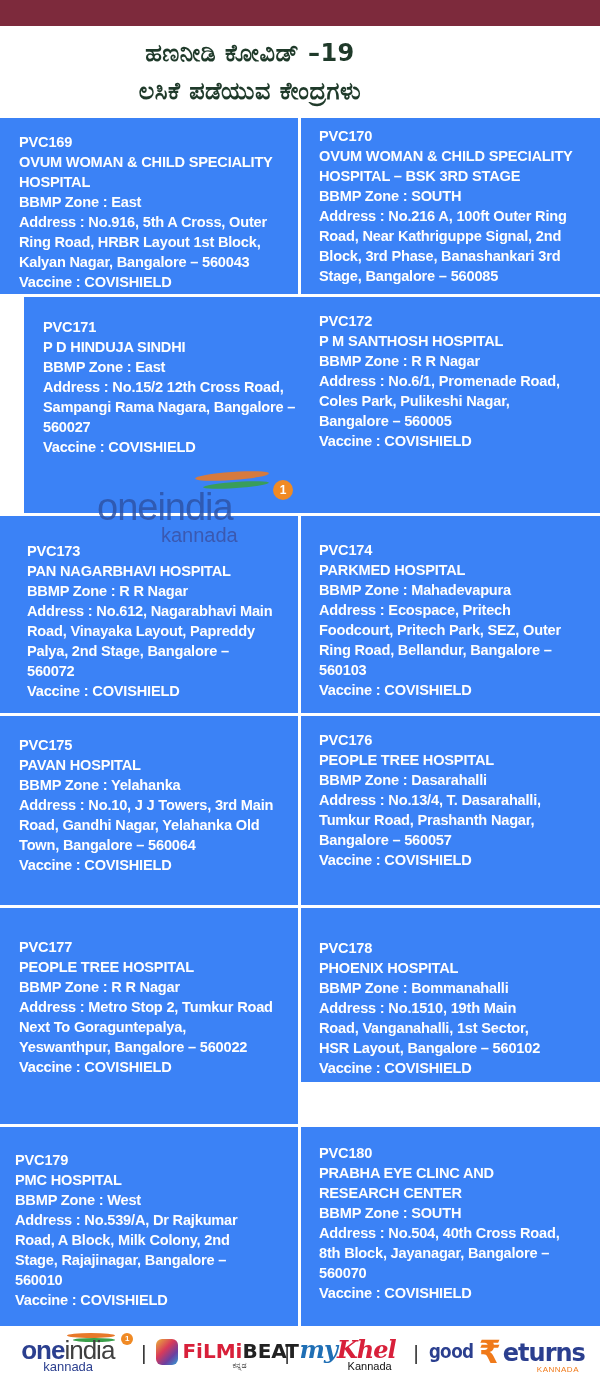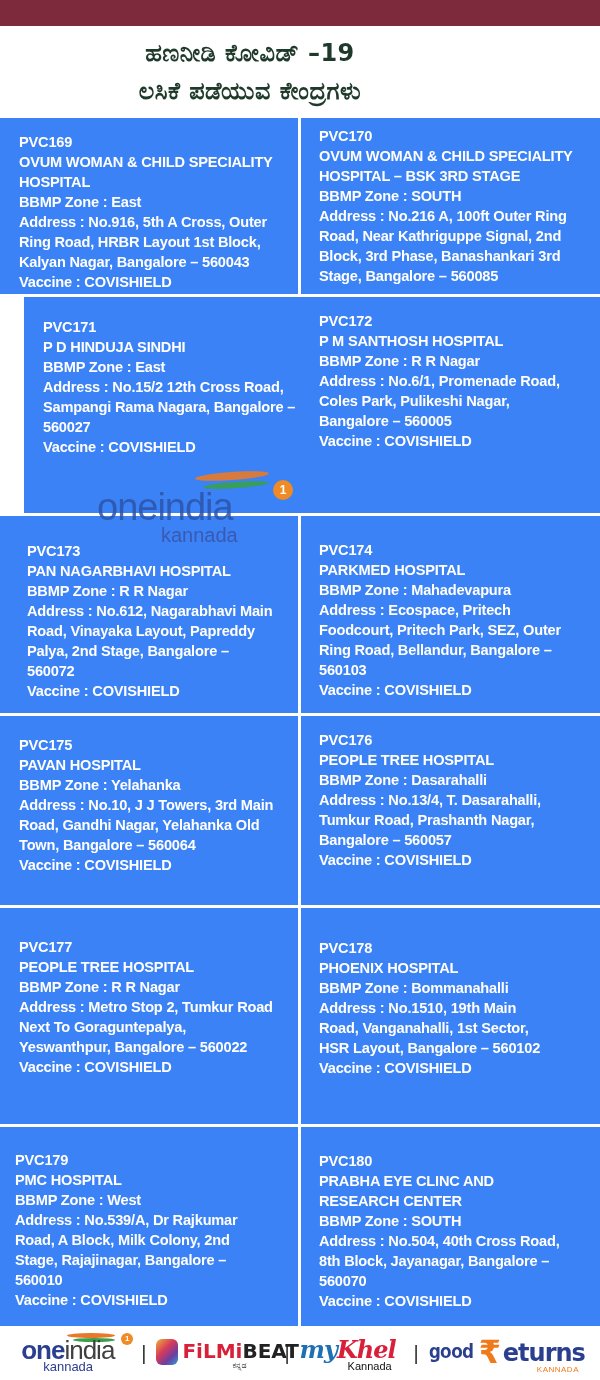--- a/index.html
+++ b/index.html
@@ -167,21 +167,21 @@
       <div class="inner" style="left: 19px; top: 29px;">
         <span class="line">PVC177</span>
         <span class="line">PEOPLE TREE HOSPITAL</span>
         <span class="line">BBMP Zone : R R Nagar</span>
         <span class="line">Address : Metro Stop 2, Tumkur Road</span>
         <span class="line">Next To Goraguntepalya,</span>
         <span class="line">Yeswanthpur, Bangalore – 560022</span>
         <span class="line">Vaccine : COVISHIELD</span>
       </div>
     </div>
-    <div class="card" style="left: 301px; top: 908px; width: 299px; height: 216px;">
+    <div class="card" style="left: 301px; top: 908px; width: 299px; height: 174px;">
       <div class="inner" style="left: 18px; top: 30px;">
         <span class="line">PVC178</span>
         <span class="line">PHOENIX HOSPITAL</span>
         <span class="line">BBMP Zone : Bommanahalli</span>
         <span class="line">Address : No.1510, 19th Main</span>
         <span class="line">Road, Vanganahalli, 1st Sector,</span>
         <span class="line">HSR Layout, Bangalore – 560102</span>
         <span class="line">Vaccine : COVISHIELD</span>
       </div>
     </div>
@@ -191,21 +191,21 @@
         <span class="line">PMC HOSPITAL</span>
         <span class="line">BBMP Zone : West</span>
         <span class="line">Address : No.539/A, Dr Rajkumar</span>
         <span class="line">Road, A Block, Milk Colony, 2nd</span>
         <span class="line">Stage, Rajajinagar, Bangalore –</span>
         <span class="line">560010</span>
         <span class="line">Vaccine : COVISHIELD</span>
       </div>
     </div>
     <div class="card" style="left: 301px; top: 1127px; width: 299px; height: 199px;">
-      <div class="inner" style="left: 18px; top: 24px;">
+      <div class="inner" style="left: 18px; top: 16px;">
         <span class="line">PVC180</span>
         <span class="line">PRABHA EYE CLINC AND</span>
         <span class="line">RESEARCH CENTER</span>
         <span class="line">BBMP Zone : SOUTH</span>
         <span class="line">Address : No.504, 40th Cross Road,</span>
         <span class="line">8th Block, Jayanagar, Bangalore –</span>
         <span class="line">560070</span>
         <span class="line">Vaccine : COVISHIELD</span>
       </div>
     </div>

